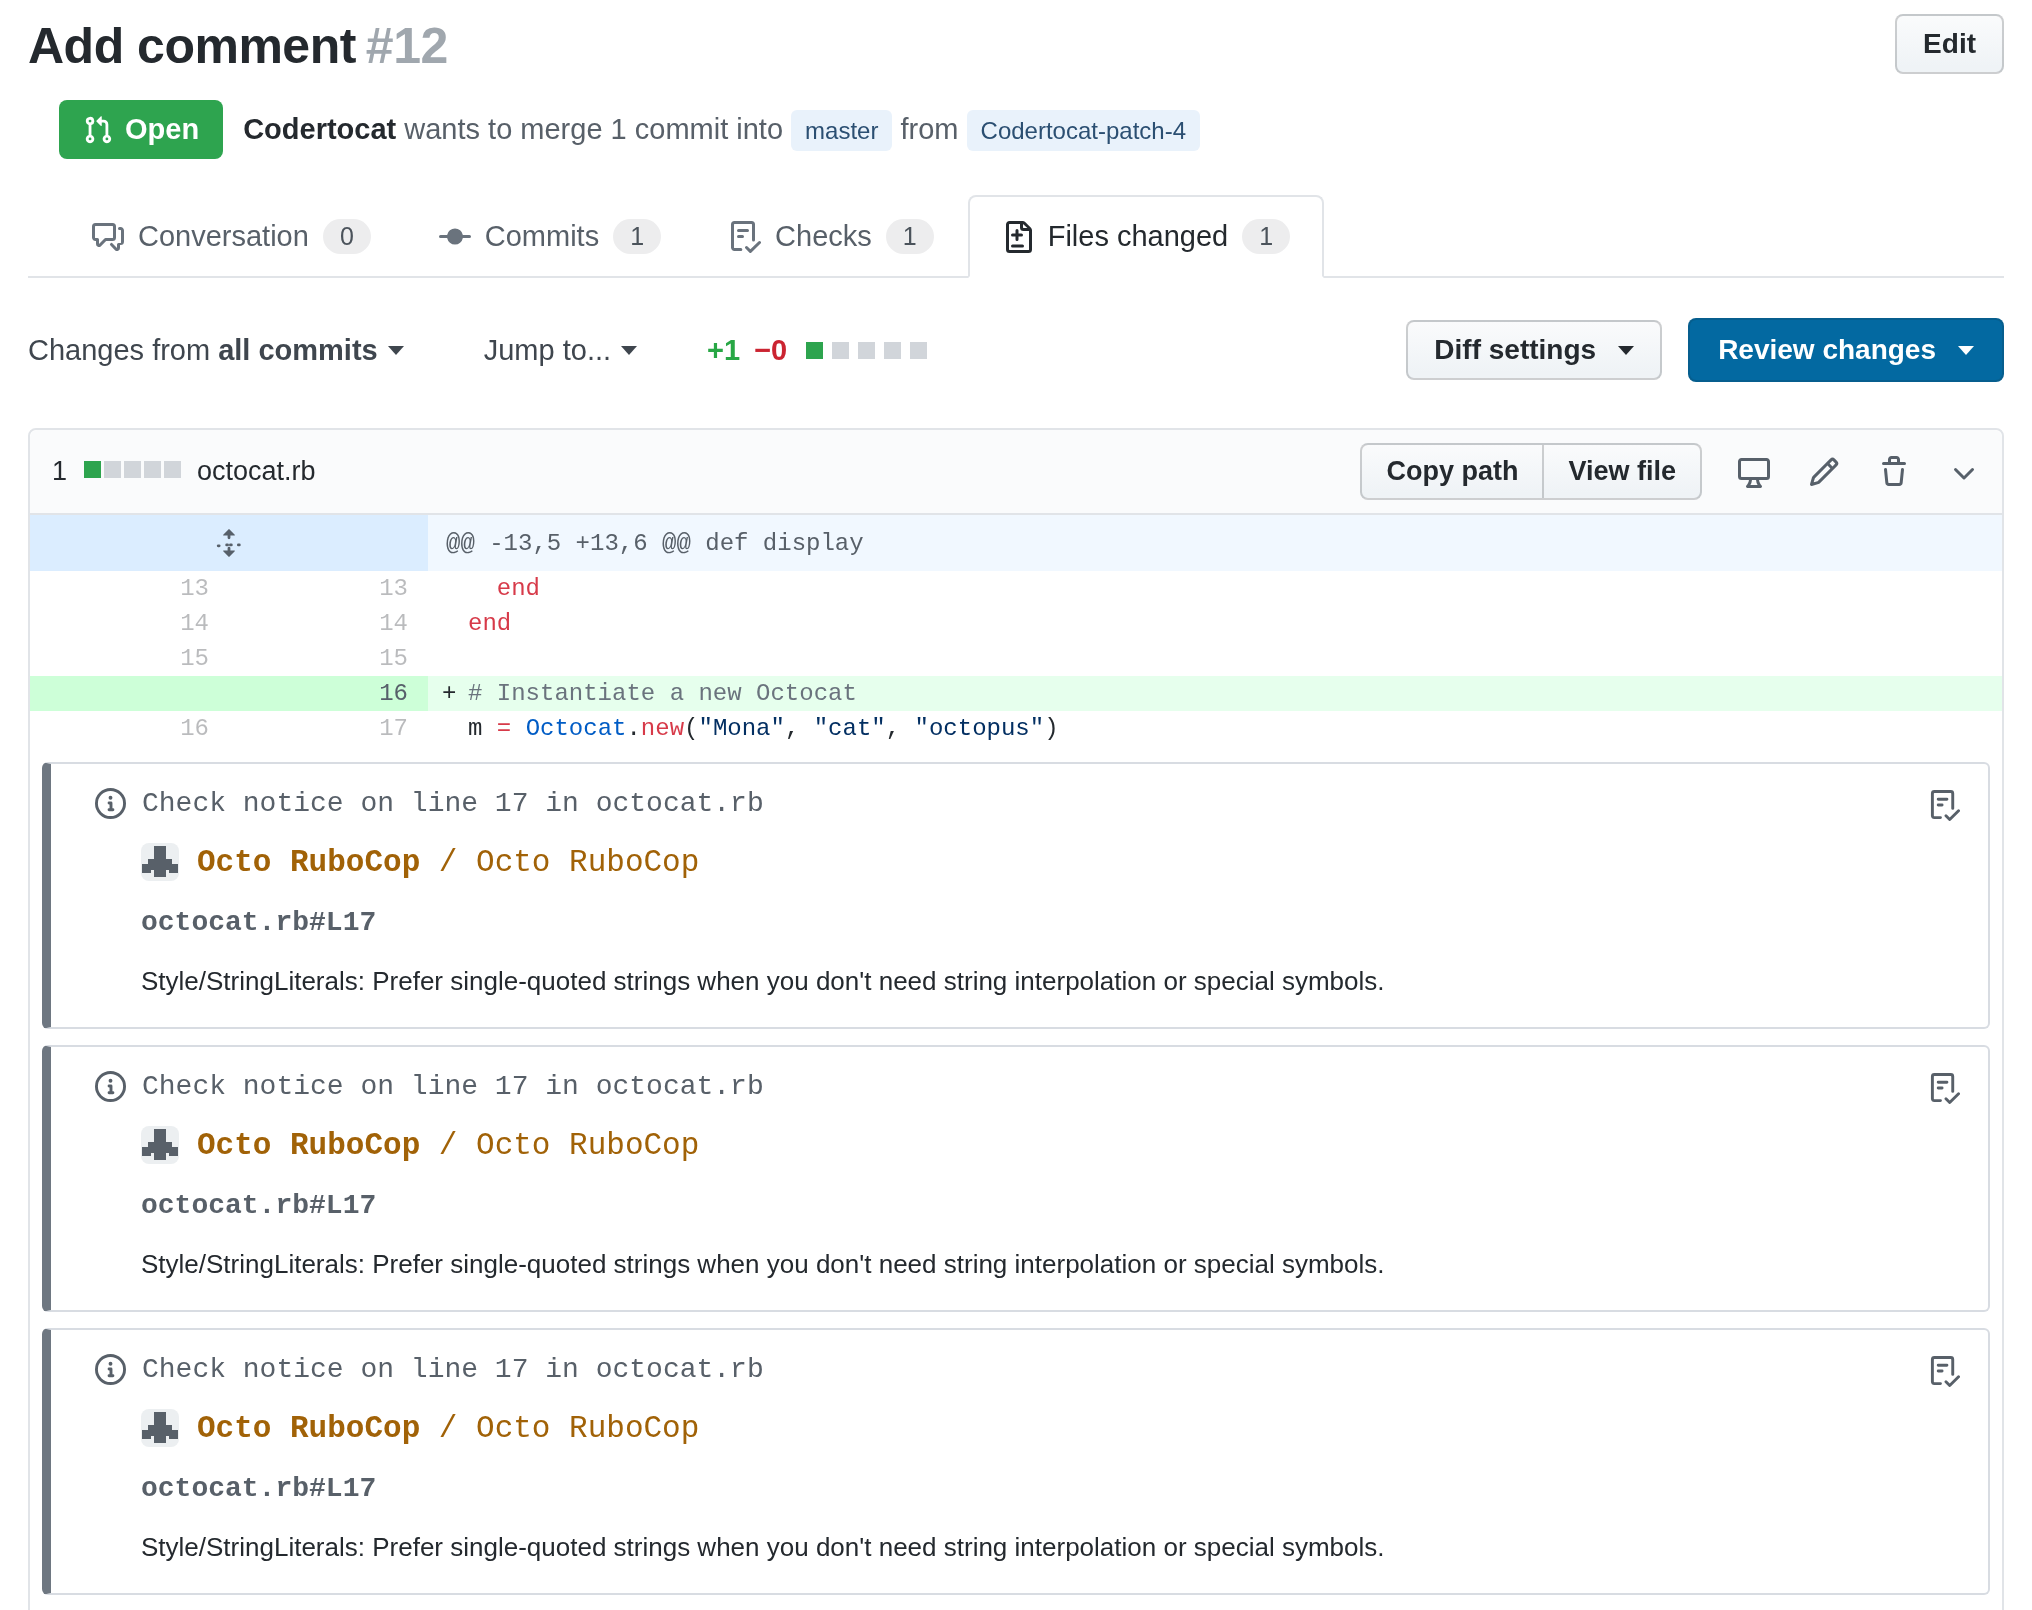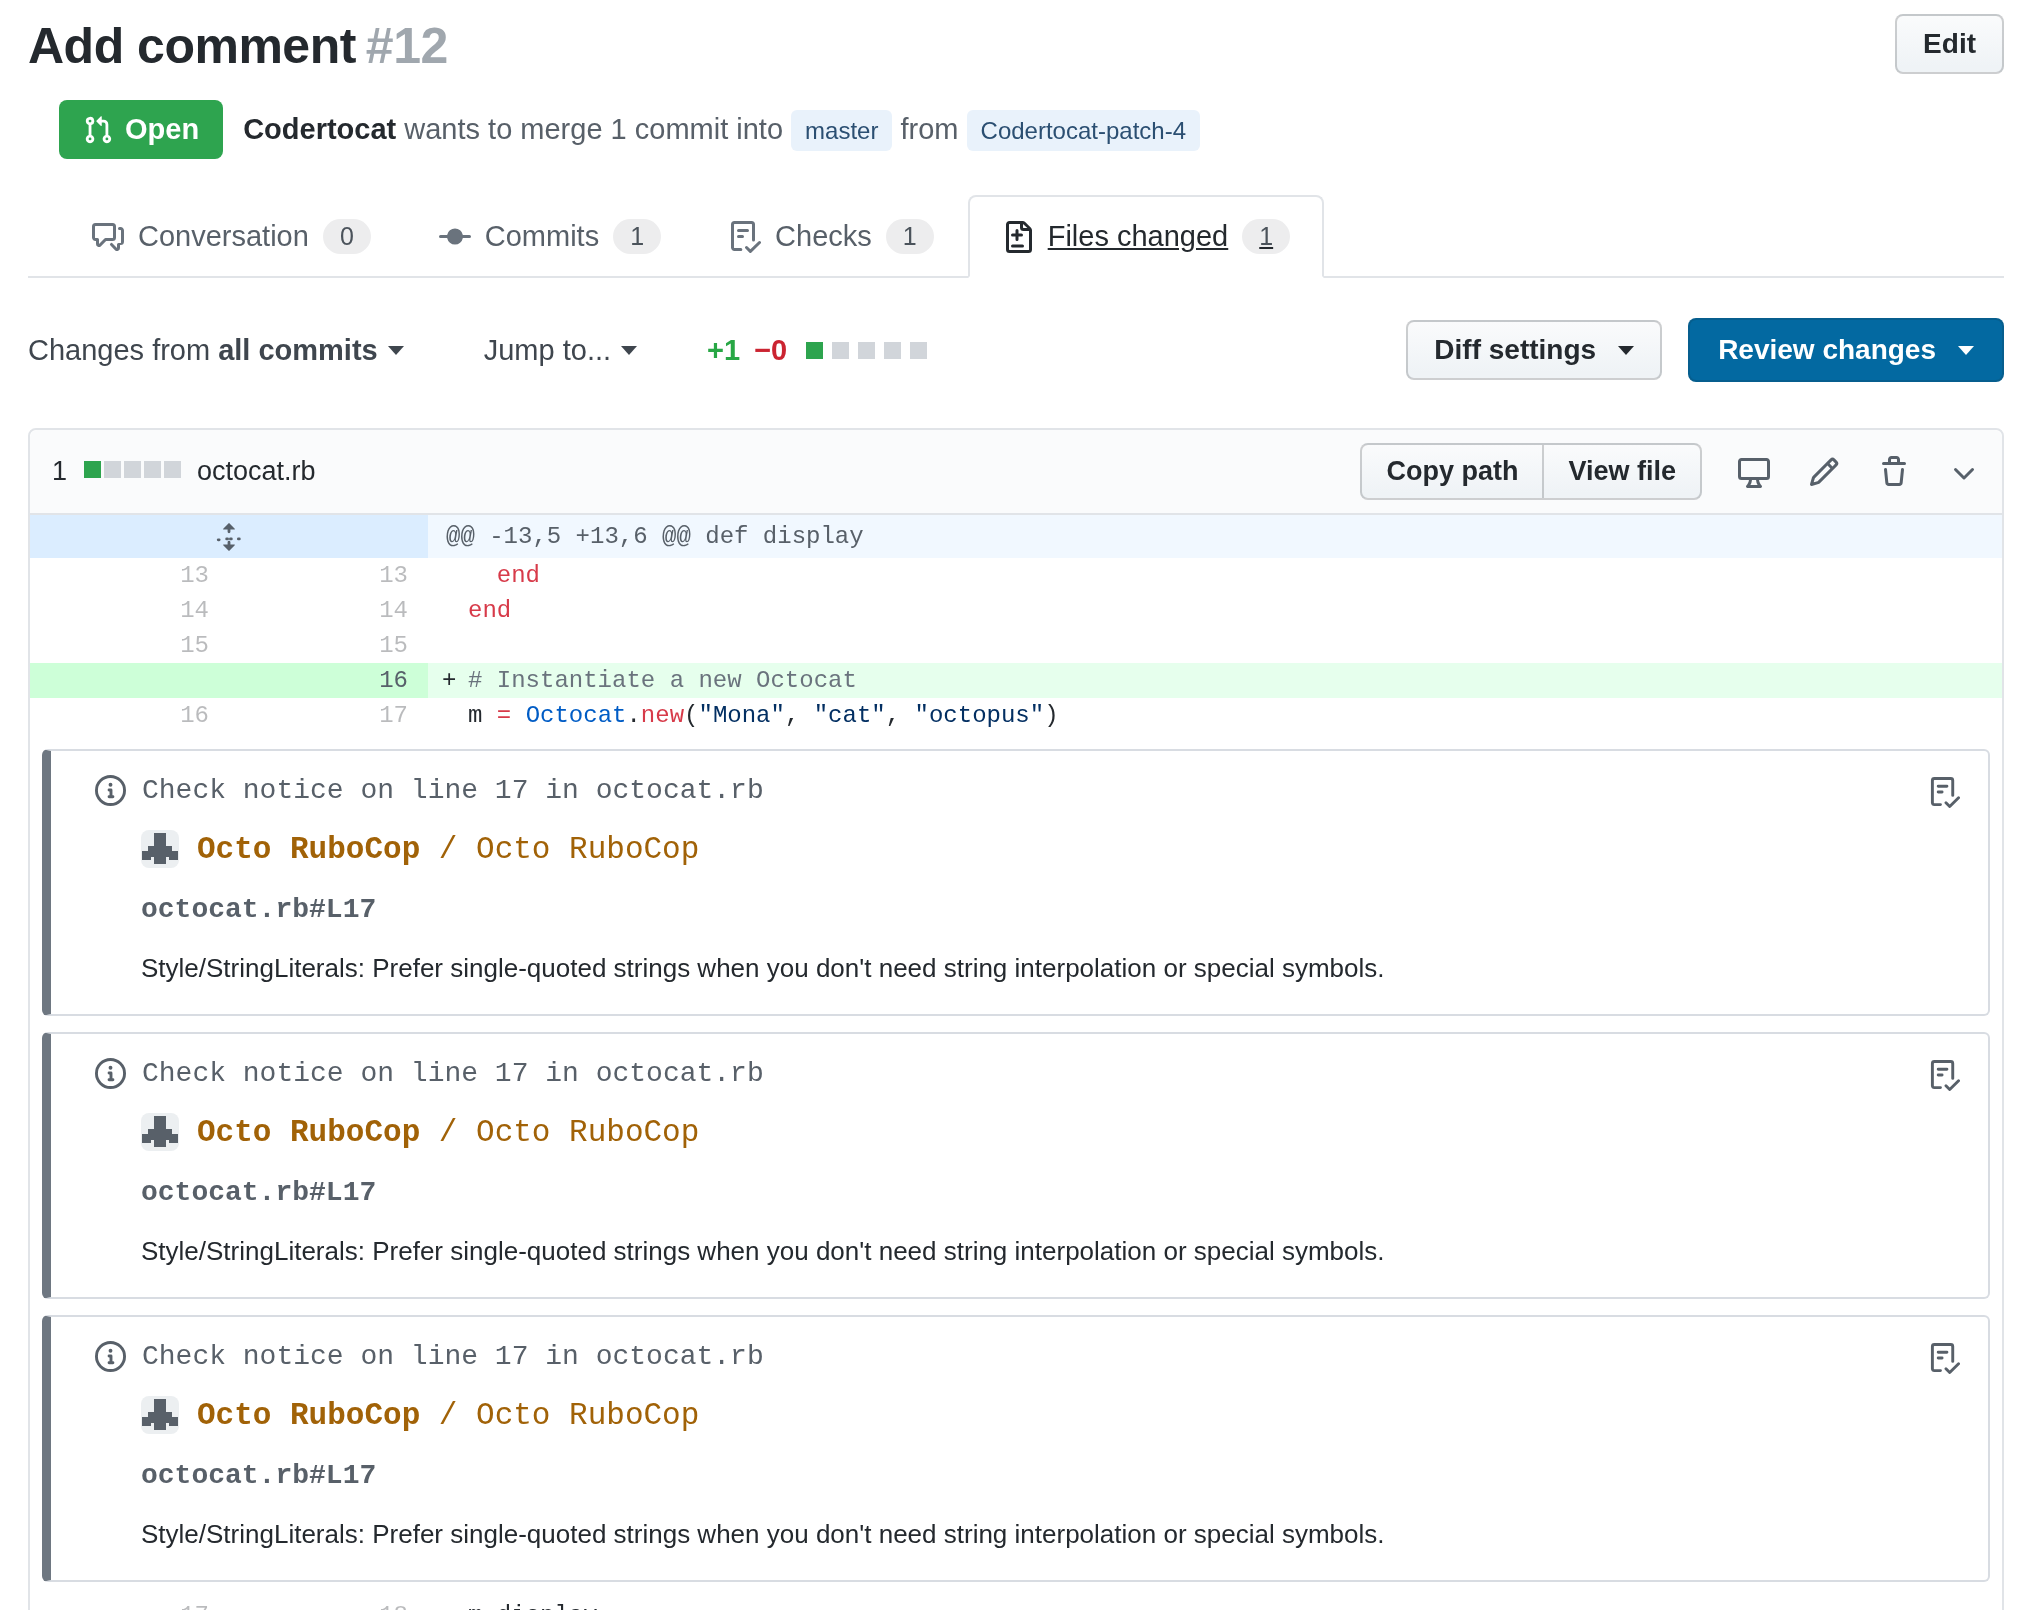--- a/index.html
+++ b/index.html
@@ -33,21 +33,21 @@
     font-size:24px; background:#e9f2fb; color:#2b4f72; padding:7px 14px; border-radius:6px;
   }
 
   
   .tabs { margin-top:36px; border-bottom:2px solid #e1e4e8; display:flex; padding-left:30px; }
   .tab {
     display:inline-flex; align-items:center; gap:14px; padding:22px 32px; cursor:pointer;
     font-size:29px; color:#586069; border:2px solid transparent; margin-bottom:-2px; white-space:nowrap;
   }
   .tab svg { fill:#6a737d; }
-  .tab.active { color:#24292e; background:#fff; border-color:#e1e4e8; border-bottom-color:#fff; border-radius:8px 8px 0 0;text-decoration:underline; }
+  .tab.active { color:#24292e; background:#fff; border-color:#e1e4e8; border-bottom-color:#fff; border-radius:8px 8px 0 0; }
   .tab.active svg { fill:#24292e; }
   .count { background:rgba(27,31,35,.08); border-radius:999px; padding:3px 17px; font-size:25px; color:#4b535b; }
 
   
   .toolbar { margin-top:40px; display:flex; align-items:center; font-size:29px; color:#3f464e; }
   .caret { display:inline-block; width:0; height:0; border-left:8px solid transparent; border-right:8px solid transparent; border-top:9px solid currentColor; margin-left:10px; }
   .tool-item { display:inline-flex; align-items:center; cursor:pointer; }
   .tool-item b { margin-left:8px; }
   .jump { margin-left:80px; }
   .stat { margin-left:70px; display:inline-flex; align-items:center; gap:6px; }
@@ -69,21 +69,21 @@
   .fh-right { margin-left:auto; display:flex; align-items:center; gap:36px; }
   .btn-group { display:inline-flex; }
   .btn-group .btn { border-radius:0; padding:11px 24px; font-size:27px; }
   .btn-group .btn:first-child { border-radius:8px 0 0 8px; }
   .btn-group .btn:last-child { border-radius:0 8px 8px 0; margin-left:-2px; }
   .fh-icons { display:flex; align-items:center; gap:38px; }
   .fh-icons svg { fill:#57606a; cursor:pointer; }
 
   
   .dtable { font-family:"Liberation Mono","DejaVu Sans Mono",monospace; font-size:24px; }
-  .hunk { display:flex; height:43px; }
+  .hunk { display:flex; height:56px; }
   .hunk-num { flex:none; width:398px; background:#dbedff; display:flex; align-items:center; justify-content:center; cursor:pointer; }
   .hunk-num svg { fill:#57606a; }
   .hunk-code { flex:1; background:#f1f8ff; color:#586069; padding-left:18px; display:flex; align-items:center; white-space:pre; }
   .drow { display:flex; height:35px; line-height:35px; }
   .dnum { flex:none; width:199px; text-align:right; padding-right:20px; color:rgba(27,31,35,.3); cursor:pointer; }
   .dcode { flex:1; padding-left:14px; white-space:pre; color:#24292e; }
   .drow.add .dnum { background:#cdffd8; color:#57606a; }
   .drow.add .dcode { background:#e6ffed; }
   .marker { display:inline-block; width:26px; }
   .tk-pln { color:#24292e; } .tk-kw { color:#d73a49; } .tk-cns { color:#005cc5; }

